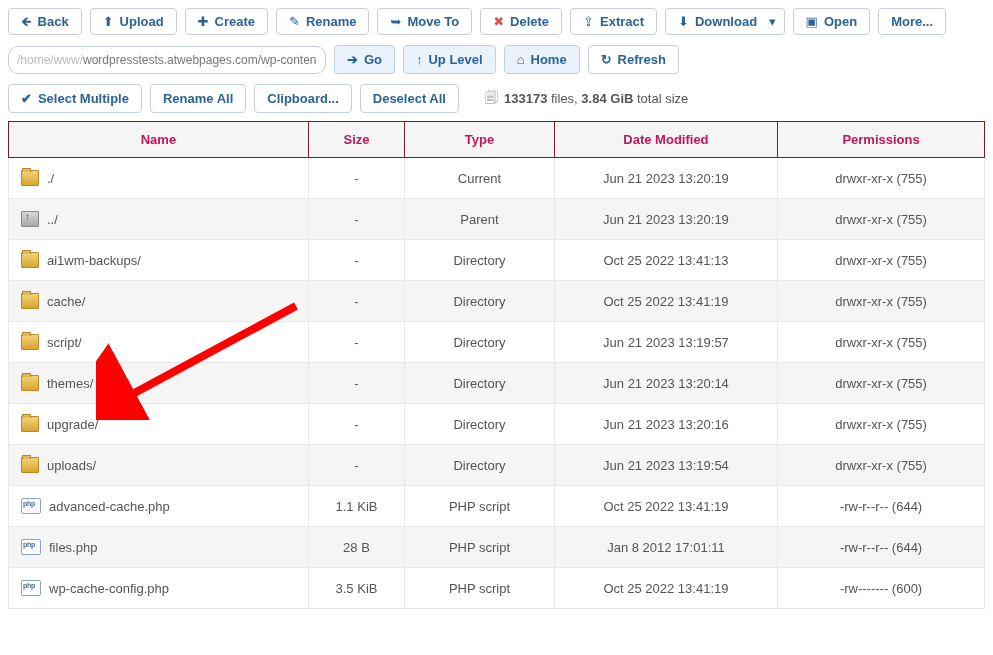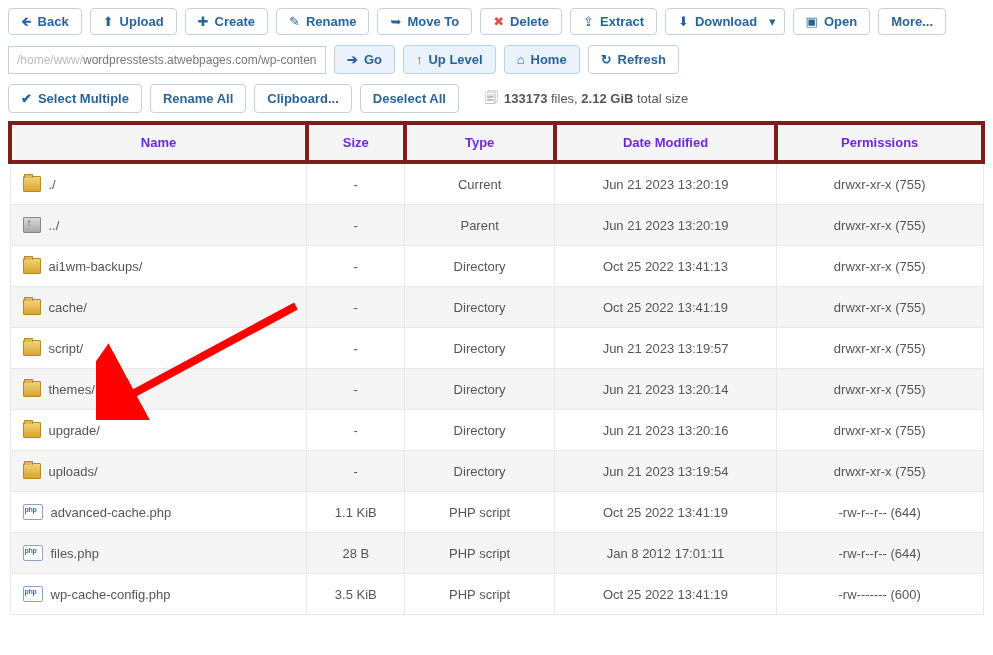--- a/index.html
+++ b/index.html
@@ -2,28 +2,28 @@
 <html><head>
 <meta charset="utf-8">
 <style>
   html,body{margin:0;padding:0;font-family:Arial,Helvetica,sans-serif;font-size:13px;color:#333;background:#fff}
   .wrap{width:993px;box-sizing:border-box;padding:8px 8px 0 8px}
   .toolbar-row{display:flex;flex-wrap:wrap;gap:8px;align-items:center;margin-bottom:10px}
   .btn{display:inline-flex;align-items:center;gap:6px;background:#fff;border:1px solid #c5d0dc;border-radius:4px;padding:6px 12px;color:#2a6496;font-weight:bold;font-size:13px;cursor:pointer;line-height:1}
   .btn .ic{font-weight:normal}
   .btn.split{padding:6px 8px;border-left:none;margin-left:-9px;border-top-left-radius:0;border-bottom-left-radius:0}
   .btn.dlmain{border-top-right-radius:0;border-bottom-right-radius:0}
-  .path-input{width:300px;border:1px solid #c5d0dc;border-radius:0;padding:6px 8px;font-size:12px;color:#888;background:#fff}
+  .path-input{width:300px;border:1px solid #c5d0dc;border-radius:10px;padding:6px 8px;font-size:12px;color:#888;background:#fff}
   .sel-row{display:flex;align-items:center;gap:8px;margin:6px 0 4px 0}
   .sel-btn{display:inline-flex;align-items:center;gap:6px;background:#eaf2fb;border:1px solid #b8d2e8;border-radius:4px;padding:6px 12px;color:#2a6496;font-weight:bold;font-size:13px;cursor:pointer}
   .sel-btn.white{background:#fff;border-color:#c5d0dc}
   .stats{display:flex;align-items:center;gap:6px;margin-left:18px;color:#555;font-size:13px}
   .stats .stack-ic{color:#888}
   table.files{width:100%;border-collapse:collapse;margin-top:8px;border:1px solid #e0e0e0}
-  table.files th{background:#f5f5f5;border:4px solid #7f1d1d;padding:10px 8px;font-weight:bold;color:#6d28d9;font-size:13px;text-align:center}
+  table.files th{background:#f5f5f5;border:1px solid #7f1d1d;padding:10px 8px;font-weight:bold;color:#be185d;font-size:13px;text-align:center}
   table.files th.name{text-align:center}
   table.files td{border:1px solid #e8e8e8;padding:12px 8px;font-size:13px;color:#555;text-align:center}
   table.files tr:nth-child(even) td{background:#f5f5f5}
   table.files td.name{text-align:left;padding-left:12px}
   .nmcell{display:flex;align-items:center;gap:8px}
   .fi{width:16px;height:14px;display:inline-block;border-radius:1px;position:relative;flex-shrink:0}
   .fi.folder{background:linear-gradient(#f3d37a,#d9a52f);border:1px solid #b7892b}
   .fi.folder::before{content:"";position:absolute;top:-3px;left:0;width:7px;height:3px;background:#e0b85a;border:1px solid #b7892b;border-bottom:none;border-radius:1px 1px 0 0}
   .fi.up{background:linear-gradient(#d9d9d9,#a8a8a8);border:1px solid #888}
   .fi.up::after{content:"↑";position:absolute;left:3px;top:-1px;font-size:10px;color:#444;font-weight:bold}
@@ -117,21 +117,21 @@
         <span>Rename All</span>
       </button>
     <button class="sel-btn white">
         <span>Clipboard...</span>
       </button>
     <button class="sel-btn white">
         <span>Deselect All</span>
       </button>
     <div class="stats">
       <span class="stack-ic">🗐</span>
-      <span><b>133173</b><span> files, </span><b>2.12 GiB</b><span> total size</span></span>
+      <span><b>133173</b><span> files, </span><b>3.84 GiB</b><span> total size</span></span>
     </div>
   </div>
 
   <table class="files">
     <thead>
       <tr>
         <th class="name col-name">Name</th>
         <th class="col-size">Size</th>
         <th class="col-type">Type</th>
         <th class="col-date">Date Modified</th>

